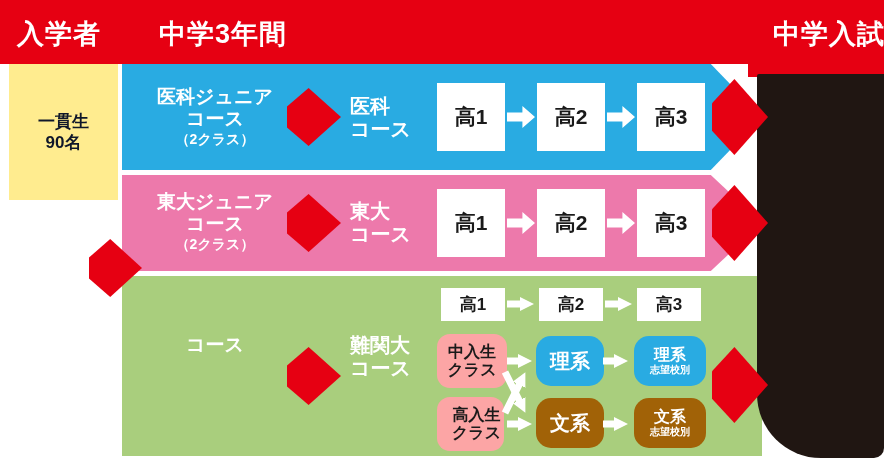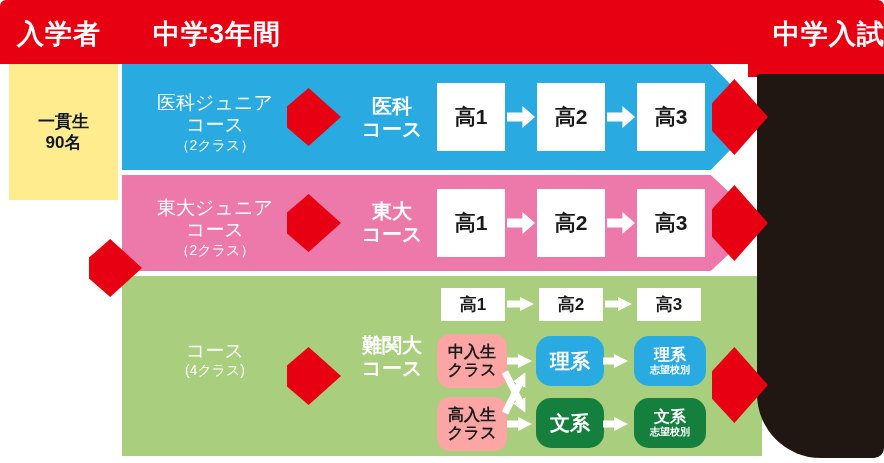--- a/index.html
+++ b/index.html
@@ -1,70 +1,69 @@
 <!DOCTYPE html>
 <html><head>
 <meta charset="utf-8">
 <style>
   html,body{margin:0;padding:0;background:#fff;}
   #stage{
     position:relative;width:884px;height:463px;overflow:hidden;background:#fff;
     font-family:"Liberation Sans","DejaVu Sans",sans-serif;
-    border-radius:6px;
     -webkit-font-smoothing:antialiased;
   }
   .abs{position:absolute;}
   
   .header{left:0;top:0;width:884px;height:64px;background:#E60012;}
   .header-ext{left:748px;top:64px;width:136px;height:13px;background:#E60012;}
   .hlabel{color:#fff;font-weight:bold;font-size:27px;top:16px;white-space:nowrap;letter-spacing:1px;}
   
   .ycolA{left:9px;top:64px;width:109px;height:136px;background:#FFEC8F;}
   .ycolB{left:9px;top:200px;width:109px;height:256px;background:#FFE36D;}
   .ycol-txt{width:100%;height:100%;display:flex;flex-direction:column;align-items:center;justify-content:center;
     color:#0f172a;font-weight:bold;font-size:17px;line-height:1.25;text-align:center;}
   
   .band{left:122px;width:640px;clip-path:polygon(0 0,92% 0,100% 50%,92% 100%,0 100%);}
   .band-blue{top:64px;height:106px;background:#29ABE2;}
   .band-pink{top:175px;height:96px;background:#ED79AB;}
   .band-green{top:276px;height:180px;background:#A9CE7D;clip-path:none;}
   
-  .jr-label{left:135px;width:160px;text-align:center;color:#fff;font-weight:normal;line-height:1.18;margin-top:6px;}
+  .jr-label{left:135px;width:160px;text-align:center;color:#fff;font-weight:bold;line-height:1.18;}
   .jr-l1{font-size:19px;} .jr-l2{font-size:19px;} .jr-l3{font-size:14px;}
-  .course-label{left:350px;width:84px;text-align:center;color:#fff;font-weight:bold;font-size:20px;line-height:1.15;}
+  .course-label{left:350px;width:84px;text-align:left;color:#fff;font-weight:bold;font-size:20px;line-height:1.15;}
   
   .gem{background:#E60012;clip-path:polygon(0 32%,40% 0,100% 50%,40% 100%,0 68%);}
   
   .ybox{background:#fff;display:flex;align-items:center;justify-content:center;color:#1a1a1a;font-weight:bold;}
   .ybox-big{width:68px;height:68px;font-size:21px;}
   .ybox-sm{width:64px;height:33px;font-size:17px;}
   
   .harrow{background:#fff;clip-path:polygon(0 30%,55% 30%,55% 0,100% 50%,55% 100%,55% 70%,0 70%);}
   
   .rbox{display:flex;flex-direction:column;align-items:center;justify-content:center;text-align:center;
     font-weight:bold;line-height:1.15;}
   .rbox-yellow{background:#fca5a5;color:#1a1a1a;border-radius:13px;font-size:16px;}
   .rbox-blue{background:#29ABE2;color:#fff;border-radius:15px;}
-  .rbox-pink{background:#15803d;color:#fff;border-radius:15px;}
+  .rbox-pink{background:#a16207;color:#fff;border-radius:15px;}
   .stream-label{font-size:20px;}
   .goal-l1{font-size:16px;} .goal-l2{font-size:10px;}
   
   .black-panel{left:757px;top:74px;width:127px;height:384px;background:#201612;
     border-radius:2px 0 10px 64px;}
   .svg-overlay{left:122px;top:276px;width:640px;height:180px;}
 </style>
 </head>
 <body>
 
 <div id="stage">
 
   <div class="abs header"></div>
   <div class="abs header-ext"></div>
   <div class="abs hlabel" style="left:17px;">入学者</div>
-  <div class="abs hlabel" style="left:153px;">中学3年間</div>
+  <div class="abs hlabel" style="left:159px;">中学3年間</div>
   <div class="abs hlabel" style="left:468px;margin-top:46px;">高校3年間</div>
   <div class="abs hlabel" style="left:773px;">中学入試</div>
 
   <div class="abs ycolA">
     <div class="ycol-txt">
       <span>一貫生</span>
       <span>90名</span>
     </div>
   </div>
 
@@ -99,36 +98,35 @@
     <div>コース</div>
   </div>
   <div class="abs ybox ybox-big" style="left:437px;top:189px;">高1</div>
   <div class="abs harrow" style="left:507px;top:212px;width:28px;height:22px;"></div>
   <div class="abs ybox ybox-big" style="left:537px;top:189px;">高2</div>
   <div class="abs harrow" style="left:607px;top:212px;width:28px;height:22px;"></div>
   <div class="abs ybox ybox-big" style="left:637px;top:189px;">高3</div>
 
   <div class="abs jr-label" style="top:334px;">
     <div class="jr-l2">コース</div>
-    <div class="jr-l3">(4クラス)</div>
   </div>
   <div class="abs gem" style="left:287px;top:347px;width:54px;height:58px;"></div>
   <div class="abs course-label" style="top:334px;">
     <div>難関大</div>
     <div>コース</div>
   </div>
   <div class="abs ybox ybox-sm" style="left:441px;top:288px;">高1</div>
   <div class="abs ybox ybox-sm" style="left:539px;top:288px;">高2</div>
   <div class="abs ybox ybox-sm" style="left:637px;top:288px;">高3</div>
 
   <div class="abs rbox rbox-yellow" style="left:437px;top:334px;width:70px;height:54px;">
     <div>中入生</div>
     <div>クラス</div>
   </div>
-  <div class="abs rbox rbox-yellow" style="left:437px;top:397px;width:70px;height:54px;">
+  <div class="abs rbox rbox-yellow" style="left:437px;top:397px;width:55px;height:54px;padding-left:12px;">
     <div>高入生</div>
     <div>クラス</div>
   </div>
   <div class="abs rbox rbox-blue stream-label" style="left:536px;top:336px;width:68px;height:50px;">理系</div>
   <div class="abs rbox rbox-pink stream-label" style="left:536px;top:398px;width:68px;height:50px;">文系</div>
   <div class="abs rbox rbox-blue" style="left:634px;top:336px;width:72px;height:50px;">
     <div class="goal-l1">理系</div>
     <div class="goal-l2">志望校別</div>
   </div>
   <div class="abs rbox rbox-pink" style="left:634px;top:398px;width:72px;height:50px;">

